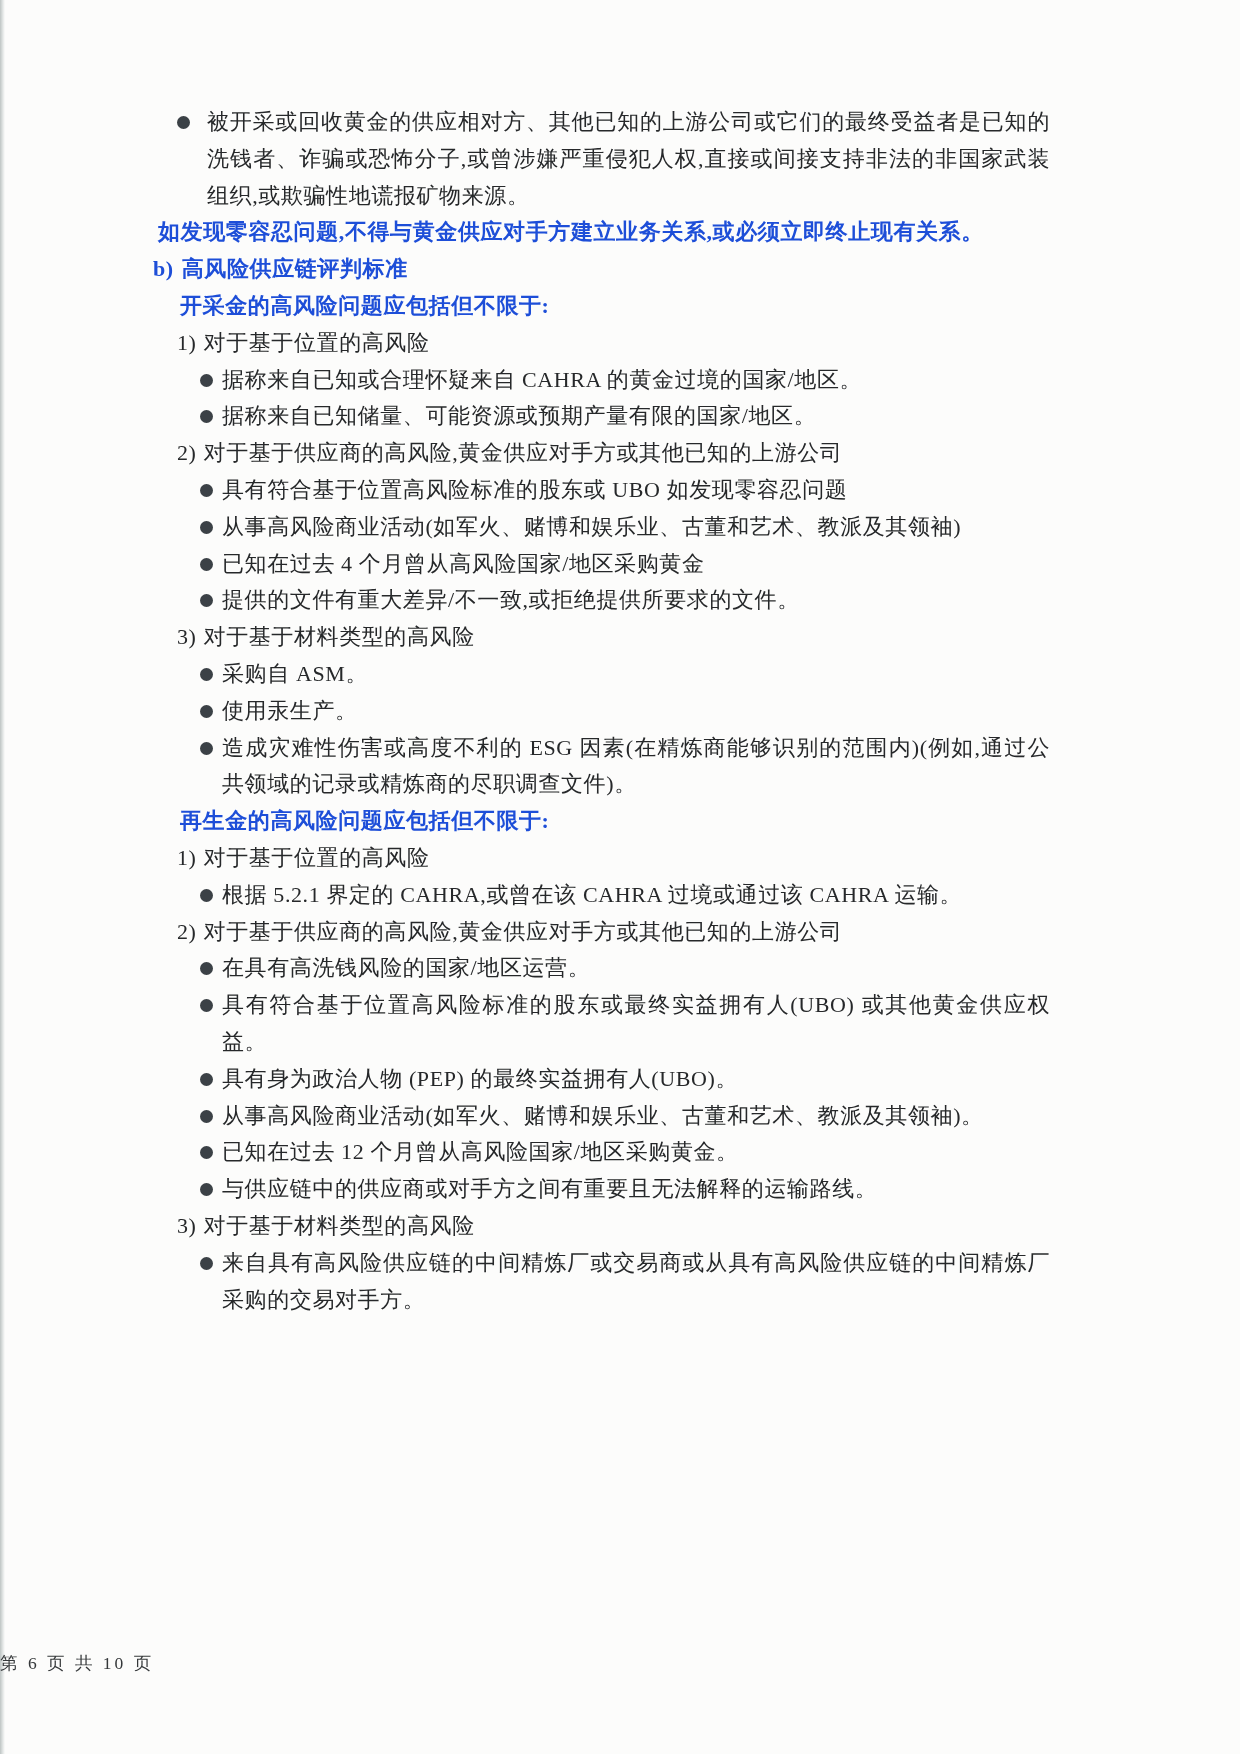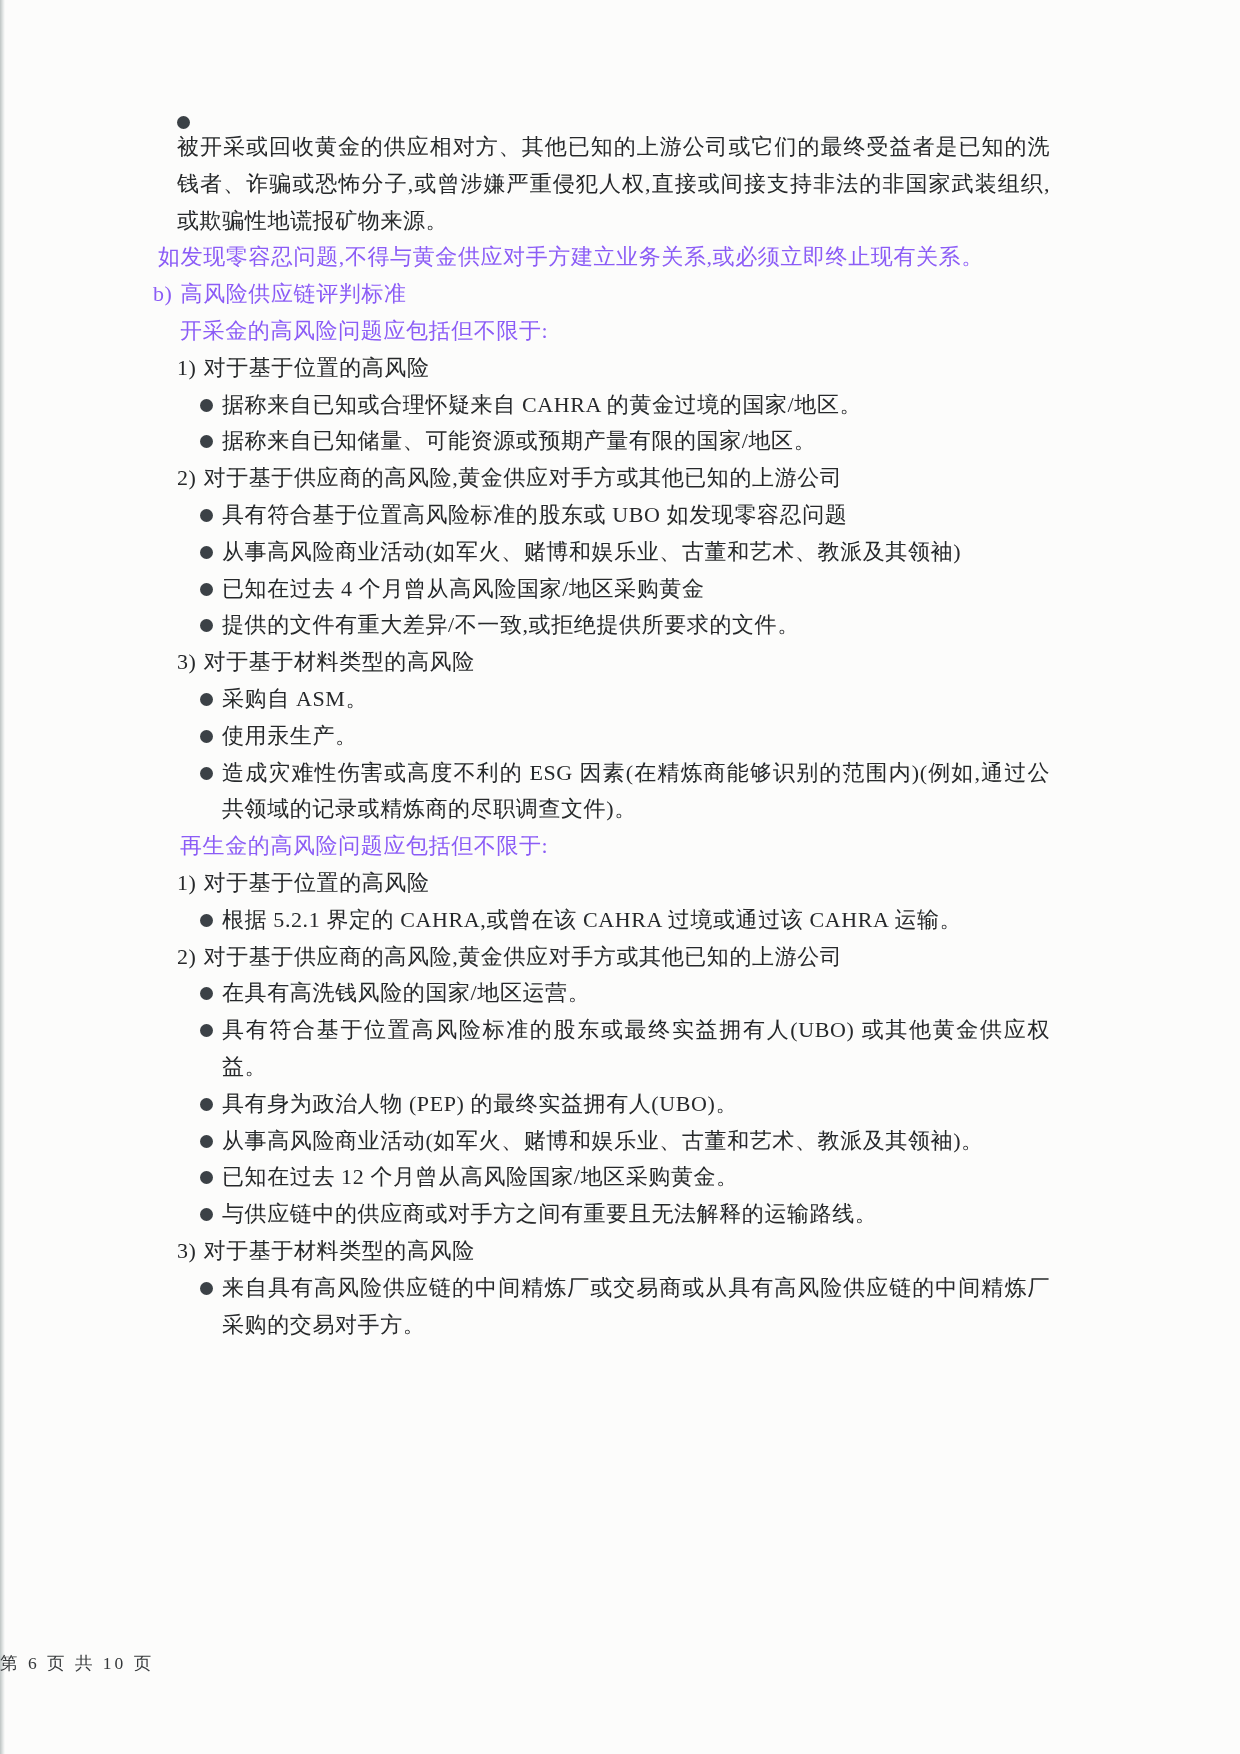--- a/index.html
+++ b/index.html
@@ -21,29 +21,29 @@
     position:absolute;
     left:153px;
     width:897px;
     top:104px;
     font-size:22px;
     line-height:36.8px;
     letter-spacing:0.6px;
     text-align:justify;
   }
   .content p{margin:0;}
-  .bold{font-weight:normal;color:#8b5cf6;}
+  .bold{font-weight:bold;color:#1d4ed8;}
   
   .li{display:flex;align-items:flex-start;}
   .li .dot{
     flex:0 0 auto;width:13px;height:13px;border-radius:50%;
     background:#3b4146;margin-top:12px;
   }
   .li .t{flex:1 1 auto;}
-  .li.intro{padding-left:24px;flex-direction:column;}
+  .li.intro{padding-left:24px;}
   .li.intro .dot{margin-right:17px;}
   .li.b{padding-left:47px;}
   .li.b .dot{margin-right:9px;}
   
   .zt{padding-left:5px;}
   
   .secb{display:flex;}
   .secb .lbl{flex:0 0 auto;margin-right:8px;}
   
   .sub{padding-left:27px;}

